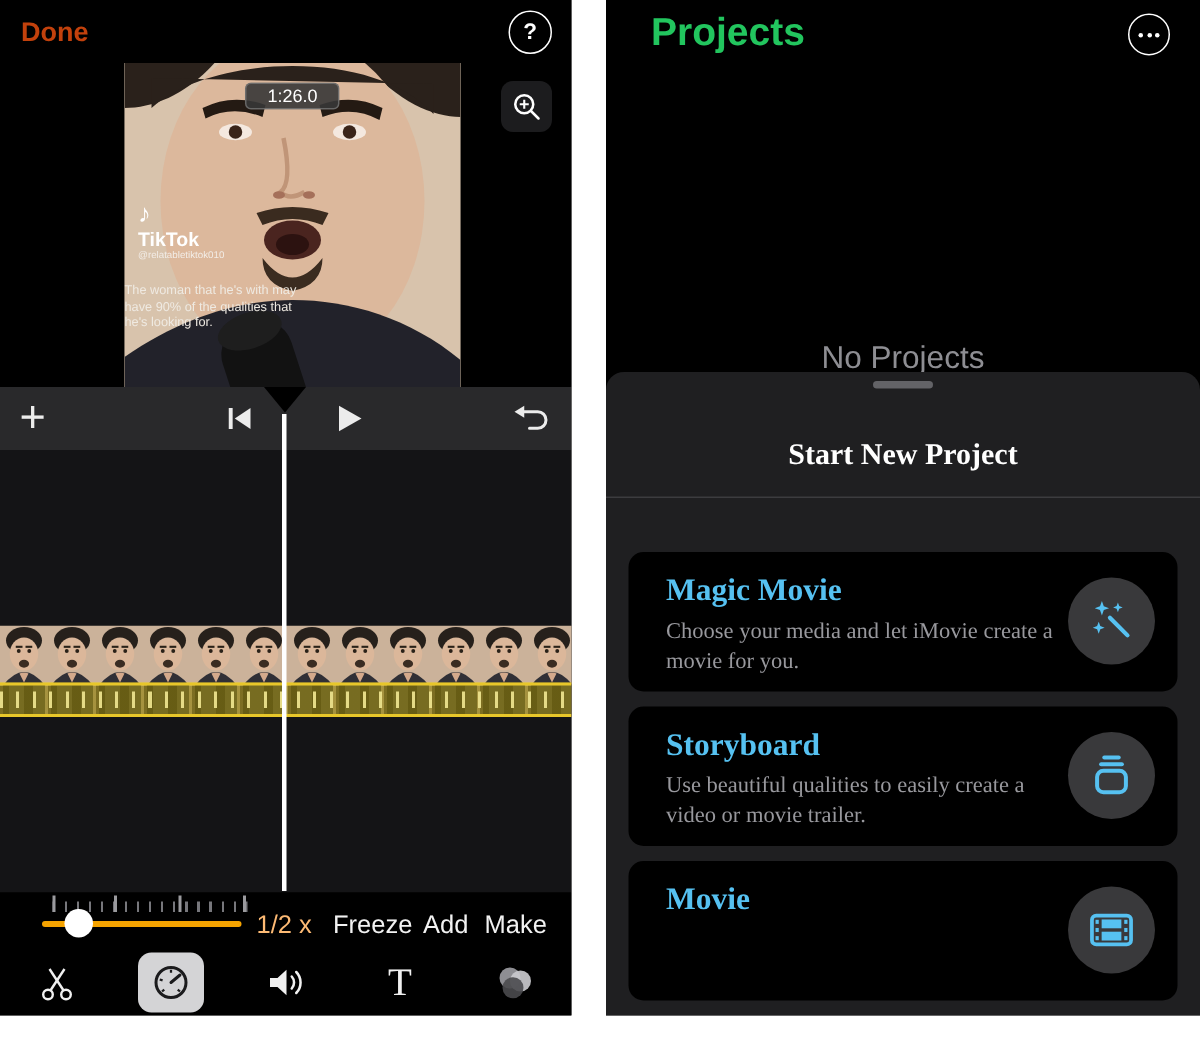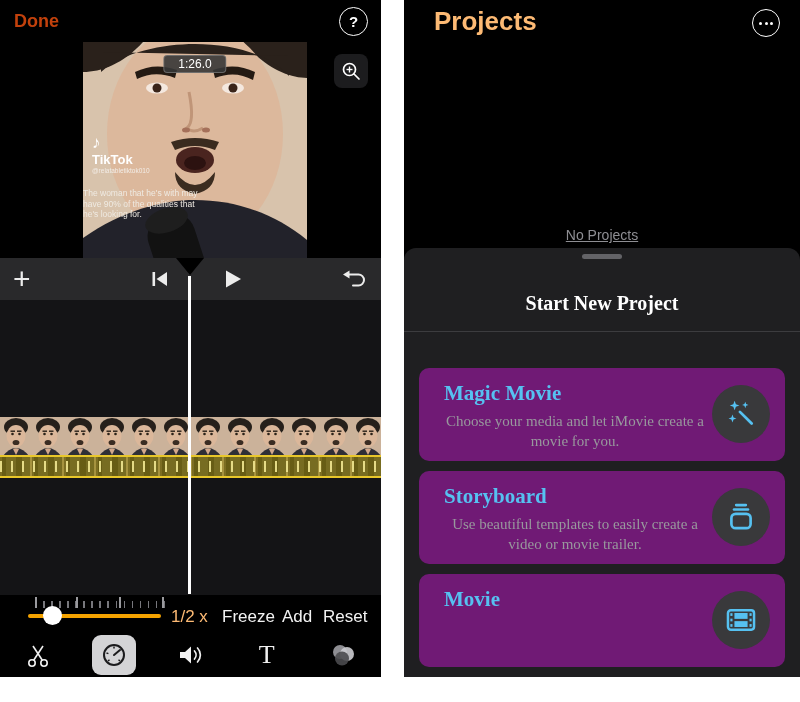--- a/index.html
+++ b/index.html
@@ -64,33 +64,33 @@
   .l-freeze{position:absolute;left:222px;top:12px;font-size:17px;color:#f2f2f2;}
   .l-add{position:absolute;left:282px;top:12px;font-size:17px;color:#f2f2f2;}
   .l-reset{position:absolute;left:323px;top:12px;font-size:17px;color:#f2f2f2;}
 
   .l-toolbar{position:absolute;left:0;right:0;top:38px;height:44px;display:flex;align-items:center;justify-content:space-around;}
   .tool{width:44px;height:40px;display:flex;align-items:center;justify-content:center;border-radius:9px;}
   .tool.selected{background:#d4d4d6;}
   .tool-text{font-family:"Liberation Serif", serif;font-size:26px;color:#f0f0f0;}
 
   
-  .r-title{position:absolute;left:30px;top:6px;font-size:26px;font-weight:700;color:#fdba74;}
+  .r-title{position:absolute;left:30px;top:6px;font-size:26px;font-weight:700;color:#22c55e;}
   .r-ellipsis{position:absolute;right:20px;top:9px;width:26px;height:26px;border:1.6px solid #fff;border-radius:50%;
     display:flex;align-items:center;justify-content:center;gap:2.5px;}
   .r-ellipsis i{width:3px;height:3px;border-radius:50%;background:#fff;display:block;}
-  .r-empty{position:absolute;left:0;right:0;top:227px;text-align:center;font-size:14px;color:#8e8e93;z-index:1;text-decoration:underline;}
+  .r-empty{position:absolute;left:0;right:0;top:227px;text-align:center;font-size:21px;color:#8e8e93;z-index:1;}
 
   .r-sheet{position:absolute;left:0;right:0;top:248px;bottom:0;background:#1f1f21;border-radius:12px 12px 0 0;z-index:2;font-family:Liberation Serif, serif;}
   .r-grabber{position:absolute;left:50%;top:6px;transform:translateX(-50%);width:40px;height:5px;border-radius:3px;background:#636367;}
   .r-sheet-title{position:absolute;left:0;right:0;top:44px;text-align:center;font-size:20px;font-weight:700;color:#fff;}
   .r-divider{position:absolute;left:0;right:0;top:83px;height:1px;background:#3c3c3f;}
 
   .r-cards{position:absolute;left:15px;right:15px;top:120px;}
-  .r-card{position:relative;height:93px;background:#701a75;border-radius:10px;margin-bottom:10px;text-align:center;}
+  .r-card{position:relative;height:93px;background:#000000;border-radius:10px;margin-bottom:10px;}
   .r-card-title{position:absolute;left:25px;top:13px;font-size:21px;font-weight:700;color:#56c1f1;}
   .r-card-desc{position:absolute;left:25px;top:44px;width:262px;font-size:15px;line-height:1.33;color:#98989d;}
   .r-card-iconwrap{position:absolute;right:15px;top:17px;width:58px;height:58px;border-radius:50%;background:#39393b;
     display:flex;align-items:center;justify-content:center;}
 </style>
 </head>
 <body>
 
 <div class="screen" id="screen-left">
 
@@ -325,21 +325,21 @@
       <div class="major" style="left:0;"></div>
       <div class="major" style="left:41px;"></div>
       <div class="major" style="left:84px;"></div>
       <div class="major" style="left:127px;"></div>
     </div>
     <div class="l-slider-track"></div>
     <div class="l-slider-thumb"></div>
     <span class="l-speed-label">1/2 x</span>
     <span class="l-freeze">Freeze</span>
     <span class="l-add">Add</span>
-    <span class="l-reset">Reset</span>
+    <span class="l-reset">Make</span>
 
     <div class="l-toolbar">
       <div class="tool">
         <svg width="26" height="26" viewBox="0 0 26 26">
           <line x1="8" y1="4" x2="17.5" y2="18.5" stroke="#f0f0f0" stroke-width="1.6"></line>
           <line x1="18" y1="4" x2="8.5" y2="18.5" stroke="#f0f0f0" stroke-width="1.6"></line>
           <circle cx="7" cy="21" r="3.2" fill="none" stroke="#f0f0f0" stroke-width="1.6"></circle>
           <circle cx="19" cy="21" r="3.2" fill="none" stroke="#f0f0f0" stroke-width="1.6"></circle>
         </svg>
       </div>
@@ -398,21 +398,21 @@
             <line x1="14" y1="13" x2="25" y2="24" stroke="#56c1f1" stroke-width="2.6" stroke-linecap="round"></line>
             <path d="M9 2.5 L10.2 5.8 L13.5 7 L10.2 8.2 L9 11.5 L7.8 8.2 L4.5 7 L7.8 5.8 Z" fill="#56c1f1"></path>
             <path d="M19 3.5 L19.8 5.7 L22 6.5 L19.8 7.3 L19 9.5 L18.2 7.3 L16 6.5 L18.2 5.7 Z" fill="#56c1f1"></path>
             <path d="M7 15.5 L8 18.2 L10.7 19.2 L8 20.2 L7 22.9 L6 20.2 L3.3 19.2 L6 18.2 Z" fill="#56c1f1"></path>
           </svg>
         </div>
       </div>
 
       <div class="r-card">
         <div class="r-card-title">Storyboard</div>
-        <div class="r-card-desc">Use beautiful templates to easily create a video or movie trailer.</div>
+        <div class="r-card-desc">Use beautiful qualities to easily create a video or movie trailer.</div>
         <div class="r-card-iconwrap">
           <svg width="32" height="32" viewBox="0 0 30 30">
             <rect x="6" y="12" width="18" height="13.5" rx="4" fill="none" stroke="#56c1f1" stroke-width="2.5"></rect>
             <line x1="8.5" y1="8" x2="21.5" y2="8" stroke="#56c1f1" stroke-width="2.5" stroke-linecap="round"></line>
             <line x1="10.5" y1="3.8" x2="19.5" y2="3.8" stroke="#56c1f1" stroke-width="2.5" stroke-linecap="round"></line>
           </svg>
         </div>
       </div>
 
       <div class="r-card">

